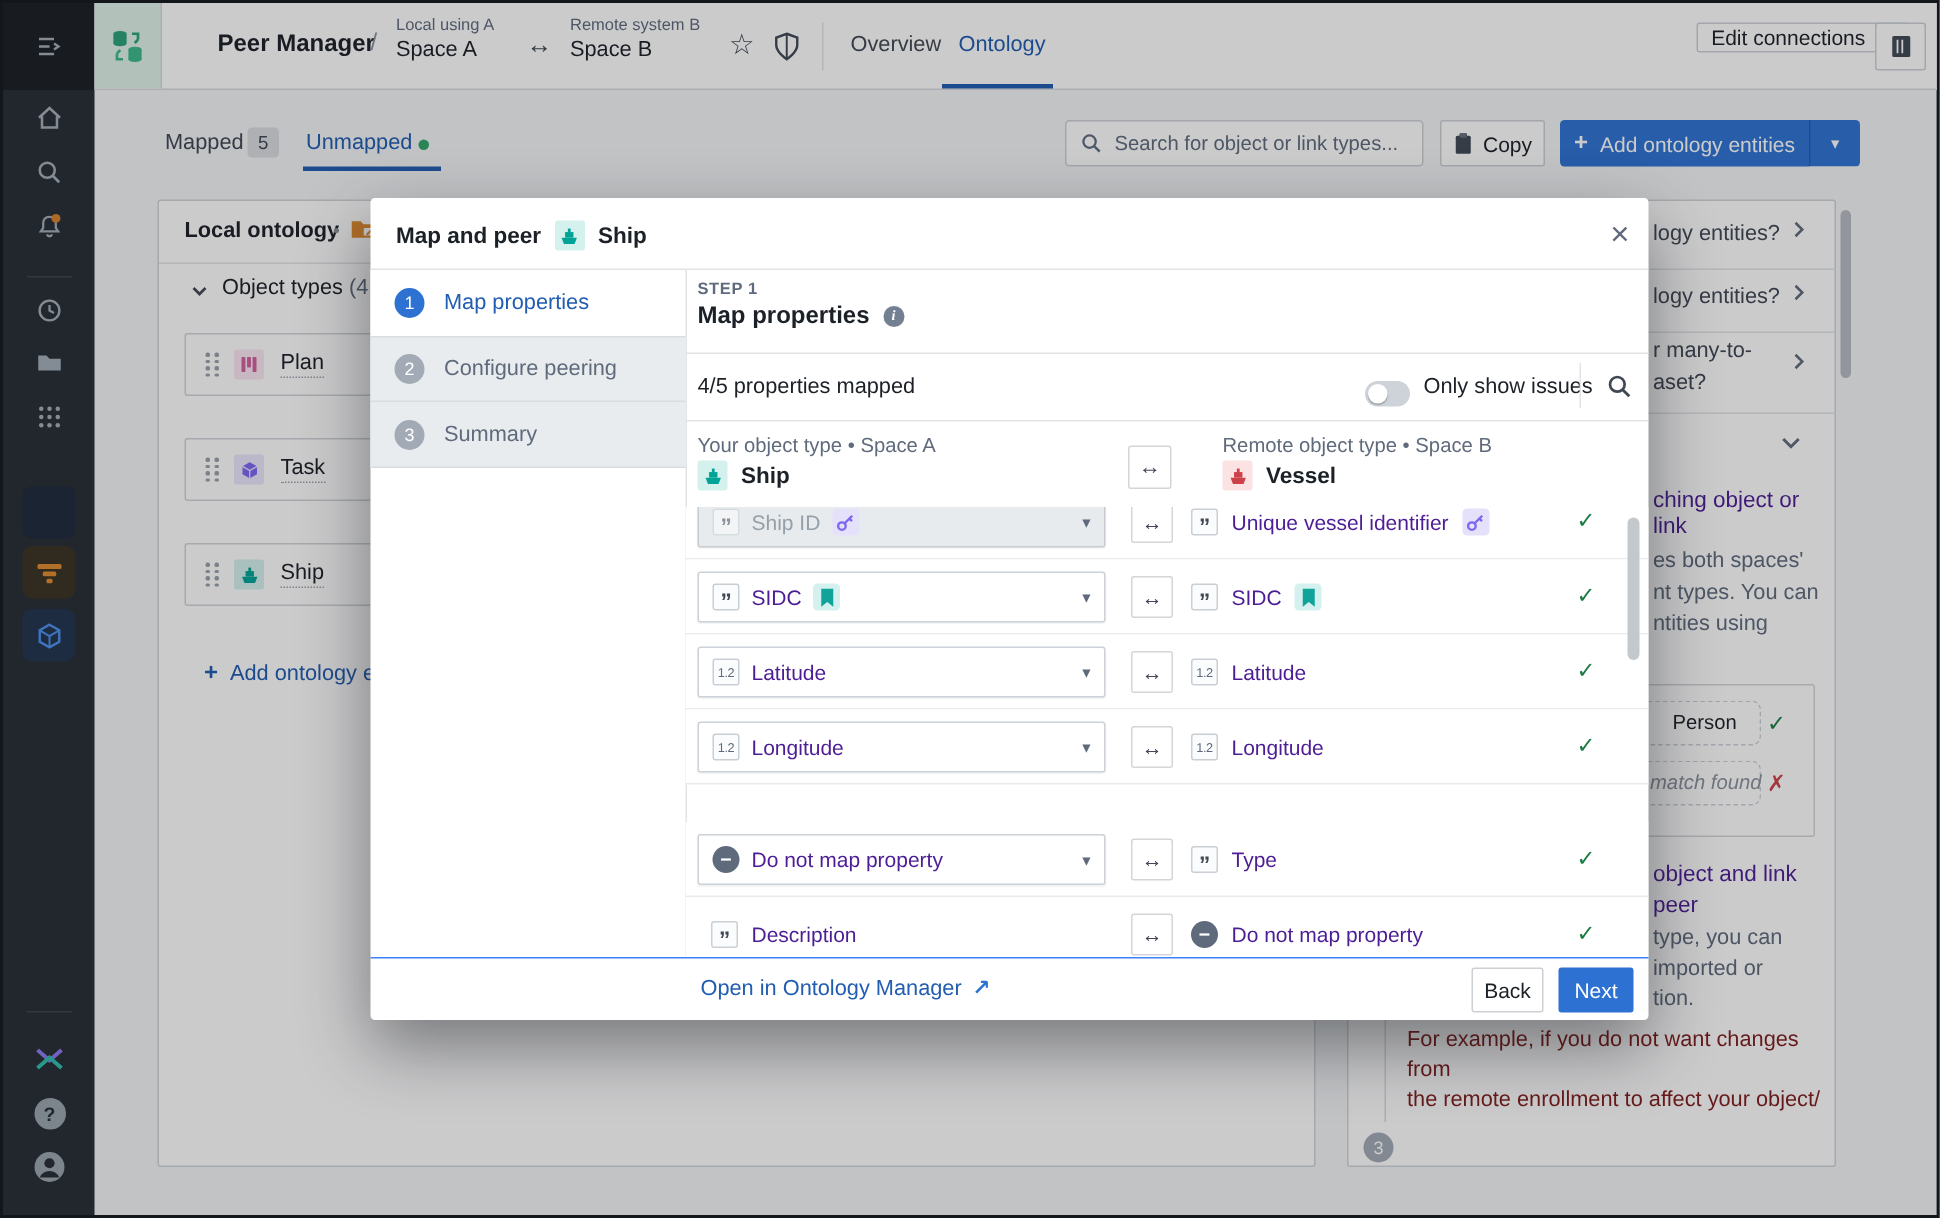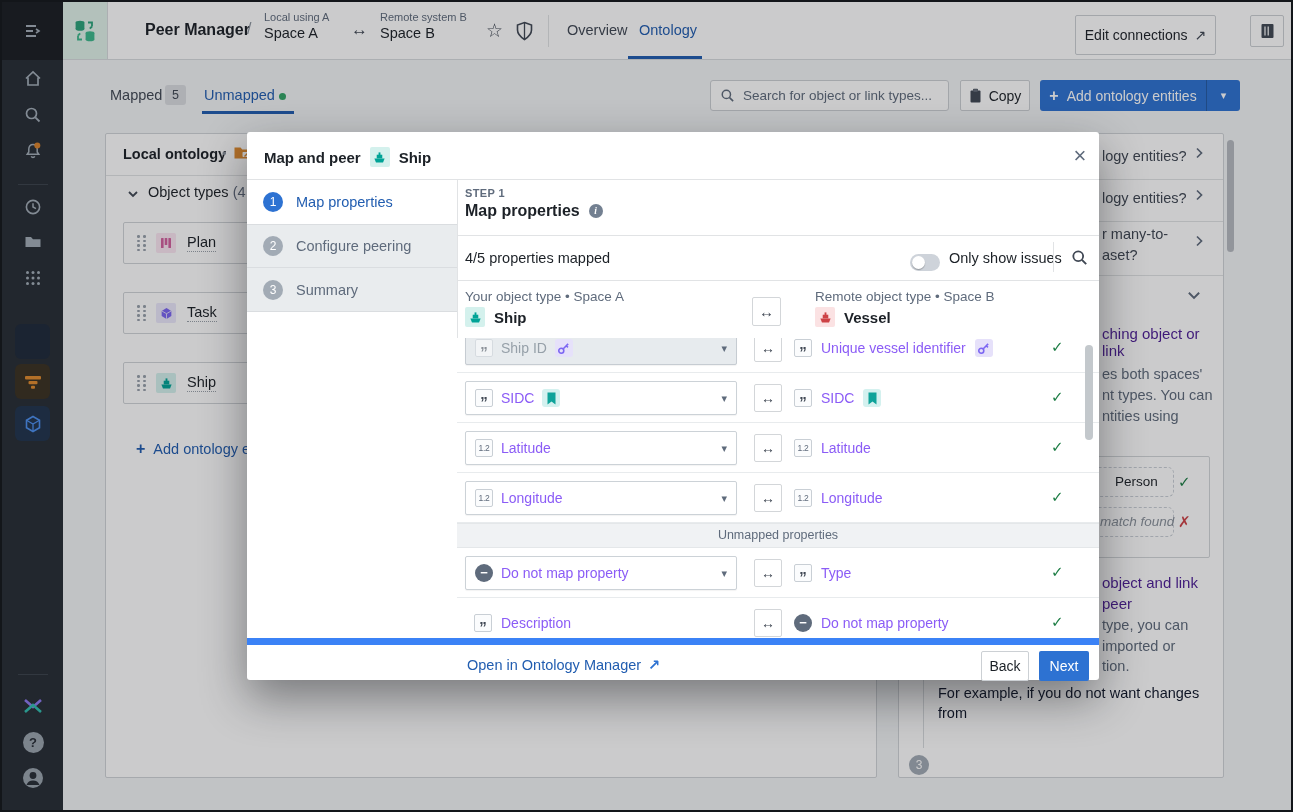--- a/index.html
+++ b/index.html
@@ -27,21 +27,21 @@
   .tb-sys { position:absolute; top:9px; }
   .tb-sys .lab { font-size:11px; color:#5f6b7c; }
   .tb-sys .val { font-size:14.5px; color:#1c2127; margin-top:2px; }
   .tb-swap { position:absolute; left:288px; top:18px; font-size:17px; color:#404854; }
   .tb-ico { position:absolute; top:17px; color:#404854; cursor:pointer; }
   .tb-vdiv { position:absolute; left:485px; top:13px; width:1px; height:32px; background:#e1e3e5; }
   .tb-tab { position:absolute; top:20px; font-size:14.5px; color:#404854; cursor:pointer; }
   .tb-tab.active { color:#215db0; }
   .tb-underline { position:absolute; left:565px; top:54px; width:74px; height:3px; background:#215db0; }
   .btn { border:1px solid #ccd0d4; border-radius:2px; background:#fff; font-size:14px; color:#1c2127; display:flex; align-items:center; justify-content:center; gap:7px; cursor:pointer; }
-  .edit-btn { position:absolute; left:1012px; top:13px; width:141px; height:40px;justify-content:center; }
+  .edit-btn { position:absolute; left:1068px; top:13px; width:141px; height:20px;justify-content:center; }
   .ref-btn  { position:absolute; left:1187px; top:13px; width:34px; height:32px; }
 
   
   .tabbar-tab { position:absolute; top:85px; font-size:14.5px; color:#404854; cursor:pointer; }
   .tabbar-tab.active { color:#215db0; }
   .count-badge { position:absolute; left:163px; top:83px; width:21px; height:20px; background:#dadde1; border-radius:3px; font-size:12.5px; color:#404854; display:flex; align-items:center; justify-content:center; }
   .green-dot { position:absolute; left:277px; top:91px; width:7px; height:7px; border-radius:50%; background:#32a467; }
   .tab-underline2 { position:absolute; left:200px; top:109px; width:92px; height:3px; background:#215db0; }
   .searchbox { position:absolute; left:708px; top:78px; width:239px; height:31px; background:#fff; border:1px solid #ccd0d4; border-radius:3px; display:flex; align-items:center; padding:0 9px; gap:8px; }
   .searchbox input { border:none; outline:none; flex:1; font-size:13.5px; color:#404854; font-family:inherit; background:transparent; }
@@ -72,21 +72,21 @@
   .rp-chev { position:absolute; color:#5f6b7c; }
   .rp-div { position:absolute; left:0; width:100%; height:1px; background:#e1e3e5; }
   .rp-head { position:absolute; font-size:15px; color:#4c1d95; }
   .rp-body { position:absolute; font-size:14.5px; color:#5f6b7c; }
   .rp-box { position:absolute; left:34px; top:322px; width:277px; height:102px; border:1px solid #d3d6d9; border-radius:2px; }
   .rp-pill { position:absolute; left:18px; width:222px; height:30px; border:1px dashed #c9cfd6; border-radius:6px; }
   .rp-pill-txt { position:absolute; font-size:13.5px; color:#1c2127; }
   .rp-check { position:absolute; left:244px; font-size:15px; font-weight:bold; color:#1c7d44; }
   .rp-x { position:absolute; left:244px; font-size:15px; font-weight:bold; color:#cd4246; }
   .rp-indent { position:absolute; left:24px; top:468px; width:1px; height:146px; background:#d8dbde; }
-  .rp-para { position:absolute; left:39px; top:549px; font-size:14.5px; color:#0f172a; line-height:20px; }
+  .rp-para { position:absolute; left:39px; top:549px; font-size:14.5px; color:#7f1d1d; line-height:20px; }
   .rp-stepcirc { position:absolute; left:10px; top:621px; width:20px; height:20px; border-radius:50%; background:#a2abb5; color:#fff; font-size:12px; display:flex; align-items:center; justify-content:center; }
   .rp-steplab { position:absolute; left:39px; top:624px; font-size:15px; color:#1c2127; }
 
   .main-scrollbar { position:absolute; left:1225px; top:138px; width:7px; height:112px; background:#b6bac0; border-radius:4px; }
 
   
   .overlay { position:absolute; inset:0; background:rgba(17,20,24,0.22); z-index:40; }
   .modal { position:absolute; left:245px; top:130px; width:852px; height:548px; background:#fff; border-radius:3px; box-shadow:0 18px 46px rgba(17,20,24,.45); z-index:50; }
   .m-header { position:absolute; left:0; top:0; width:100%; height:48px; border-bottom:1px solid #e1e3e5; }
   .m-title { position:absolute; left:17px; top:15px; font-size:15px; font-weight:bold; color:#1c2127; display:flex; align-items:center; gap:9px; }
@@ -118,32 +118,32 @@
   .plist { position:absolute; left:210px; top:206px; width:642px; height:300px; overflow:hidden; }
   .prow { position:absolute; left:0; width:642px; height:50px; border-bottom:1px solid #e8ebed; background:#fff; }
   .pdrop { position:absolute; left:8px; top:8px; width:272px; height:34px; border:1px solid #ccd2d7; border-radius:2px; background:#fff; display:flex; align-items:center; padding:0 9px; gap:8px; cursor:pointer; box-shadow:0 1px 1px rgba(17,20,24,.05); }
   .pdrop.disabled { background:#e7ebee; border-color:#c6ccd2; }
   .pdrop.disabled .plabel { color:#96a0a9; }
   .pdrop.disabled .ticon { opacity:.55; }
   .caret { margin-left:auto; color:#5f6b7c; font-size:11px; }
   .swapbox { position:absolute; left:297px; top:11px; width:28px; height:28px; border:1px solid #d3d6d9; border-radius:2px; display:flex; align-items:center; justify-content:center; font-size:14px; color:#404854; }
   .pright { position:absolute; left:337px; top:8px; height:34px; display:flex; align-items:center; gap:9px; }
   .pplain { position:absolute; left:17px; top:8px; height:34px; display:flex; align-items:center; gap:9px; }
-  .plabel { font-size:14px; color:#8b5cf6; }
+  .plabel { font-size:14px; color:#4c1d95; }
   .rowcheck { position:absolute; left:594px; top:15px; font-size:15px; font-weight:bold; color:#1c7d44; }
   .ticon { width:18px; height:18px; border:1px solid #c9cfd5; border-radius:2px; background:#fbfcfd; color:#404854; display:flex; align-items:center; justify-content:center; flex:0 0 auto; }
   .ticon.tq { font-size:15px; font-weight:bold; line-height:0; padding-top:7px; }
   .ticon.tn { font-size:8.5px; color:#5f6b7c; letter-spacing:-.3px; }
   .badge18 { width:18px; height:18px; border-radius:3px; display:flex; align-items:center; justify-content:center; flex:0 0 auto; }
   .badge-key { background:#e6e1fa; }
   .badge-bmk { background:#d4f1ef; }
   .nomap { width:18px; height:18px; border-radius:50%; background:#5f6b7c; color:#fff; font-size:13px; font-weight:bold; display:flex; align-items:center; justify-content:center; flex:0 0 auto; line-height:0; }
   .pband { position:absolute; left:0; width:642px; height:25px; background:#f0f2f4; border-top:1px solid #e4e7e9; border-bottom:1px solid #e4e7e9; text-align:center; font-size:12.5px; color:#5f6b7c; line-height:23px; }
   .plist-sb { position:absolute; left:628px; top:7px; width:8px; height:95px; background:#c3c8cc; border-radius:4px; }
-  .m-footer { position:absolute; left:0; top:506px; width:852px; height:42px; border-top:7px solid #3b82f6; }
+  .m-footer { position:absolute; left:0; top:506px; width:852px; height:42px; border-top:1px solid #3b82f6; }
   .m-link { position:absolute; left:220px; top:12px; font-size:14.5px; color:#215db0; cursor:pointer; display:flex; gap:7px; align-items:center; }
   .back-btn { position:absolute; left:734px; top:6px; width:48px; height:30px; }
   .next-btn { position:absolute; left:792px; top:6px; width:50px; height:30px; background:#2d72d2; border:none; border-radius:2px; color:#fff; font-size:14px; display:flex; align-items:center; justify-content:center; cursor:pointer; }
   svg { display:block; }
 </style>
 </head>
 <body>
 
 <div id="app">
 
@@ -453,20 +453,21 @@
     </div>
 
     <span class="rp-head" style="left:203px; top:440px;">object and link</span>
     <span class="rp-head" style="left:203px; top:461px;">peer</span>
     <span class="rp-body" style="left:203px; top:483px;">type, you can</span>
     <span class="rp-body" style="left:203px; top:504px;">imported or</span>
     <span class="rp-body" style="left:203px; top:524px;">tion.</span>
     <div class="rp-indent"></div>
     <div class="rp-para">
       <div>For example, if you do not want changes from</div>
+      <div>the remote enrollment to affect your object/</div>
     </div>
     <div class="rp-stepcirc">3</div>
   </div>
 
   <div class="main-scrollbar"></div>
 
   <div class="overlay"></div>
 
   <div class="modal">
     <div class="m-header">
@@ -640,21 +641,20 @@
         <div class="swapbox">
             <span>↔</span>
           </div>
         <div class="pright">
           <span class="ticon tn">1.2</span>
           <span class="plabel">Longitude</span>
         </div>
         <span class="rowcheck">✓</span>
       </div>
 
-      <div class="pband" style="top:185px">Unmapped properties</div>
 
       <div class="prow" style="top:210px">
         <div class="pdrop">
           <span class="nomap">−</span>
           <span class="plabel">Do not map property</span>
           <span class="caret">▾</span>
         </div>
         <div class="swapbox">
             <span>↔</span>
           </div>

